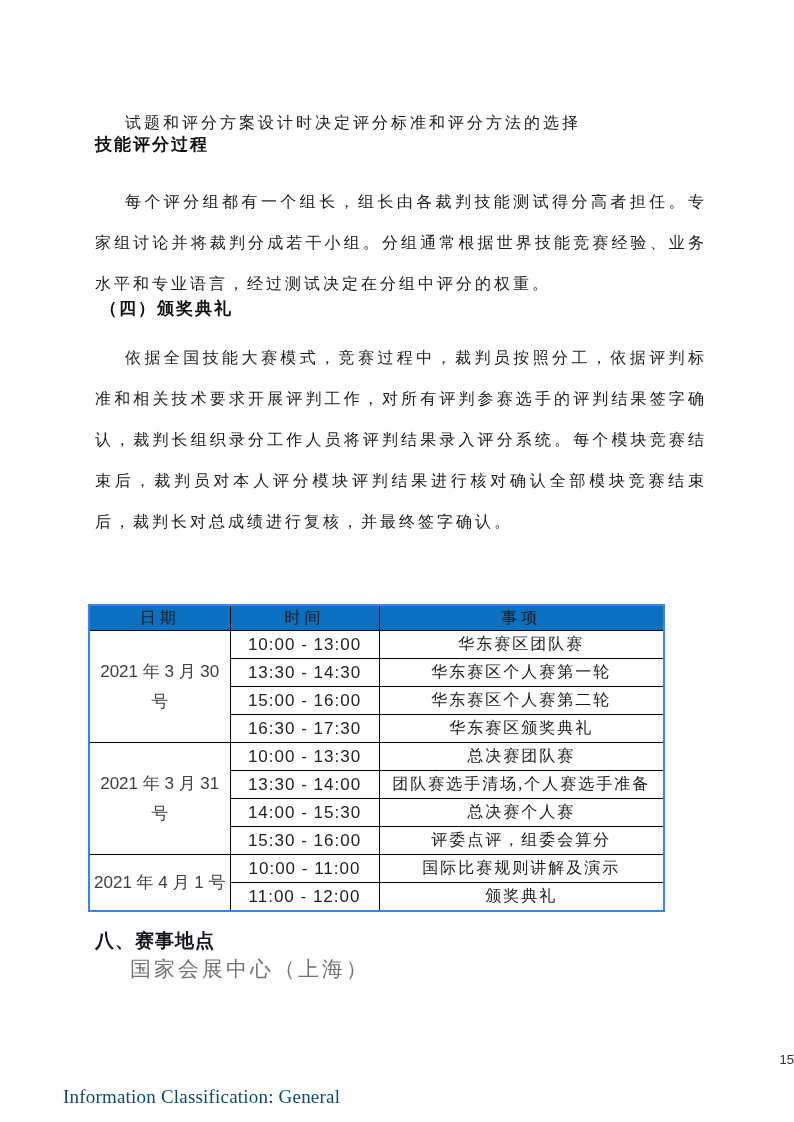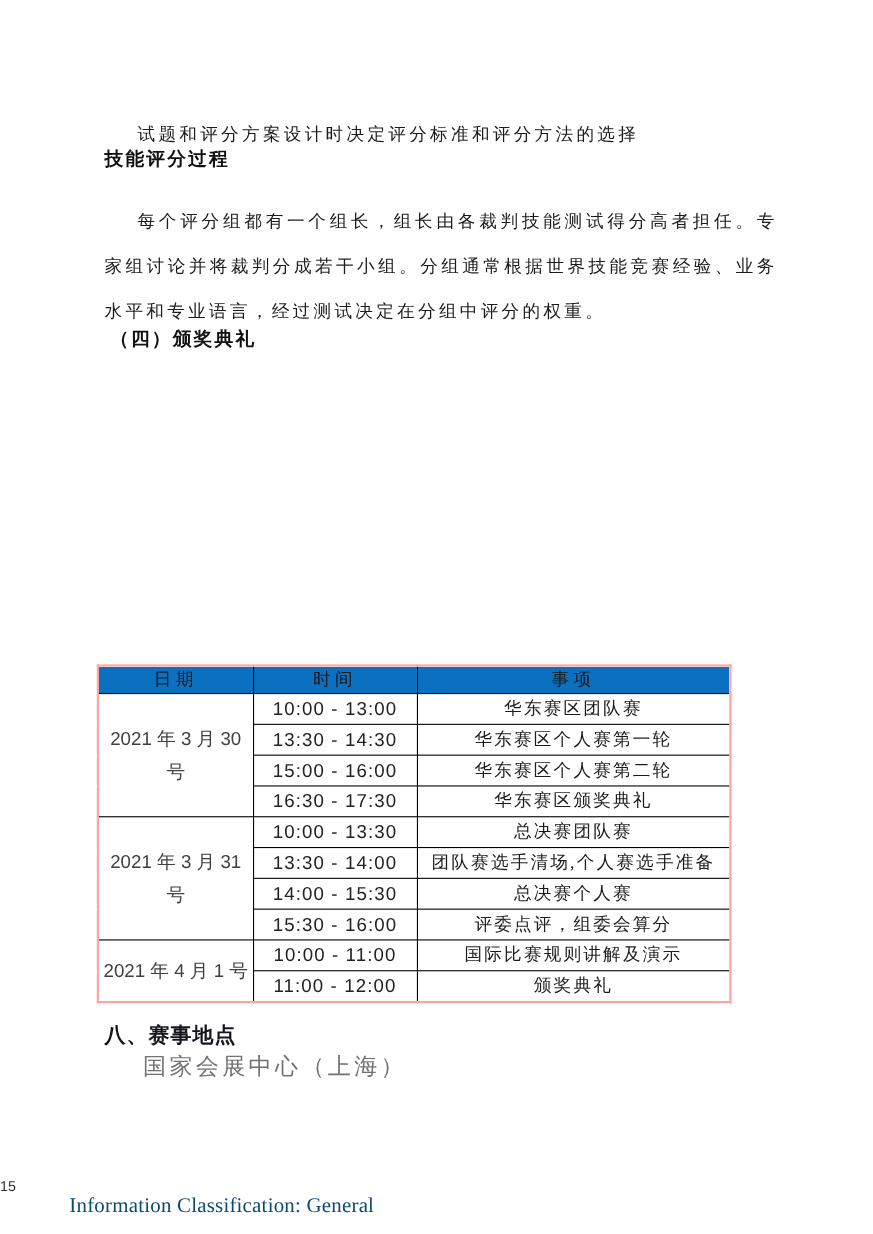--- a/index.html
+++ b/index.html
@@ -23,21 +23,21 @@
   }
   .h-sans {
     position:absolute; left:95px; margin:0;
     font-size:19px; font-weight:bold; letter-spacing:1px; color:#15151d;
     font-family:"Liberation Sans","DejaVu Sans",sans-serif;
   }
 
   table.schedule {
     position:absolute; top:604px; left:88px; width:575px;
     border-collapse:collapse; table-layout:fixed;
-    border:2px solid #fca5a5;
+    border:2px solid #3b82f6;
   }
   table.schedule th, table.schedule td {
     border:1px solid #000; padding:0 2px; text-align:center; vertical-align:middle;
     overflow:hidden; white-space:normal;
   }
   table.schedule th {
     background:#0b70c0; color:#1a1a1a; font-weight:normal;
     height:24px; font-size:16px; letter-spacing:4px;
     font-family:"Liberation Serif","DejaVu Serif",serif;
   }
@@ -53,24 +53,23 @@
   td.c-event {
     font-family:"Liberation Serif","DejaVu Serif",serif;
     font-size:16px; color:#1c1c1c; letter-spacing:2px;
   }
 
   .venue-line {
     position:absolute; left:130px; font-size:21px; letter-spacing:3px; color:#737373;
     font-family:"Liberation Serif","DejaVu Serif",serif;
   }
   .page-number {
-    position:absolute; top:1052px; left:0; width:100%; text-align:left;
+    position:absolute; top:1052px; left:0; width:100%; text-align:right;
     font-size:13px; color:#333;
     font-family:"Liberation Sans","DejaVu Sans",sans-serif;
-    margin-top:19px;
   }
   .footer-classification {
     position:absolute; top:1086px; left:27px;
     font-size:19px; color:#0c4a6e; letter-spacing:0.2px;
     font-family:"Liberation Serif","DejaVu Serif",serif;
     margin-left:36px;
   }
 </style>
 </head>
 <body>
@@ -78,20 +77,21 @@
 <div class="page">
 
   <p class="body-line indent" style="top:86px;">试题和评分方案设计时决定评分标准和评分方法的选择</p>
 
   <h3 class="h-serif" style="top:133px;">技能评分过程</h3>
 
   <p class="para indent" style="top:165px;">每个评分组都有一个组长，组长由各裁判技能测试得分高者担任。专家组讨论并将裁判分成若干小组。分组通常根据世界技能竞赛经验、业务水平和专业语言，经过测试决定在分组中评分的权重。</p>
 
   <h3 class="h-serif" style="top:297px; left:100px;">（四）颁奖典礼</h3>
 
+  <p class="para indent" style="top:321px;">依据全国技能大赛模式，竞赛过程中，裁判员按照分工，依据评判标准和相关技术要求开展评判工作，对所有评判参赛选手的评判结果签字确认，裁判长组织录分工作人员将评判结果录入评分系统。每个模块竞赛结束后，裁判员对本人评分模块评判结果进行核对确认全部模块竞赛结束后，裁判长对总成绩进行复核，并最终签字确认。</p>
 
 
   <table class="schedule">
     <colgroup>
       <col style="width:141px">
         <col style="width:149px">
         <col style="width:285px">
     </colgroup>
     <thead>
       <tr>

